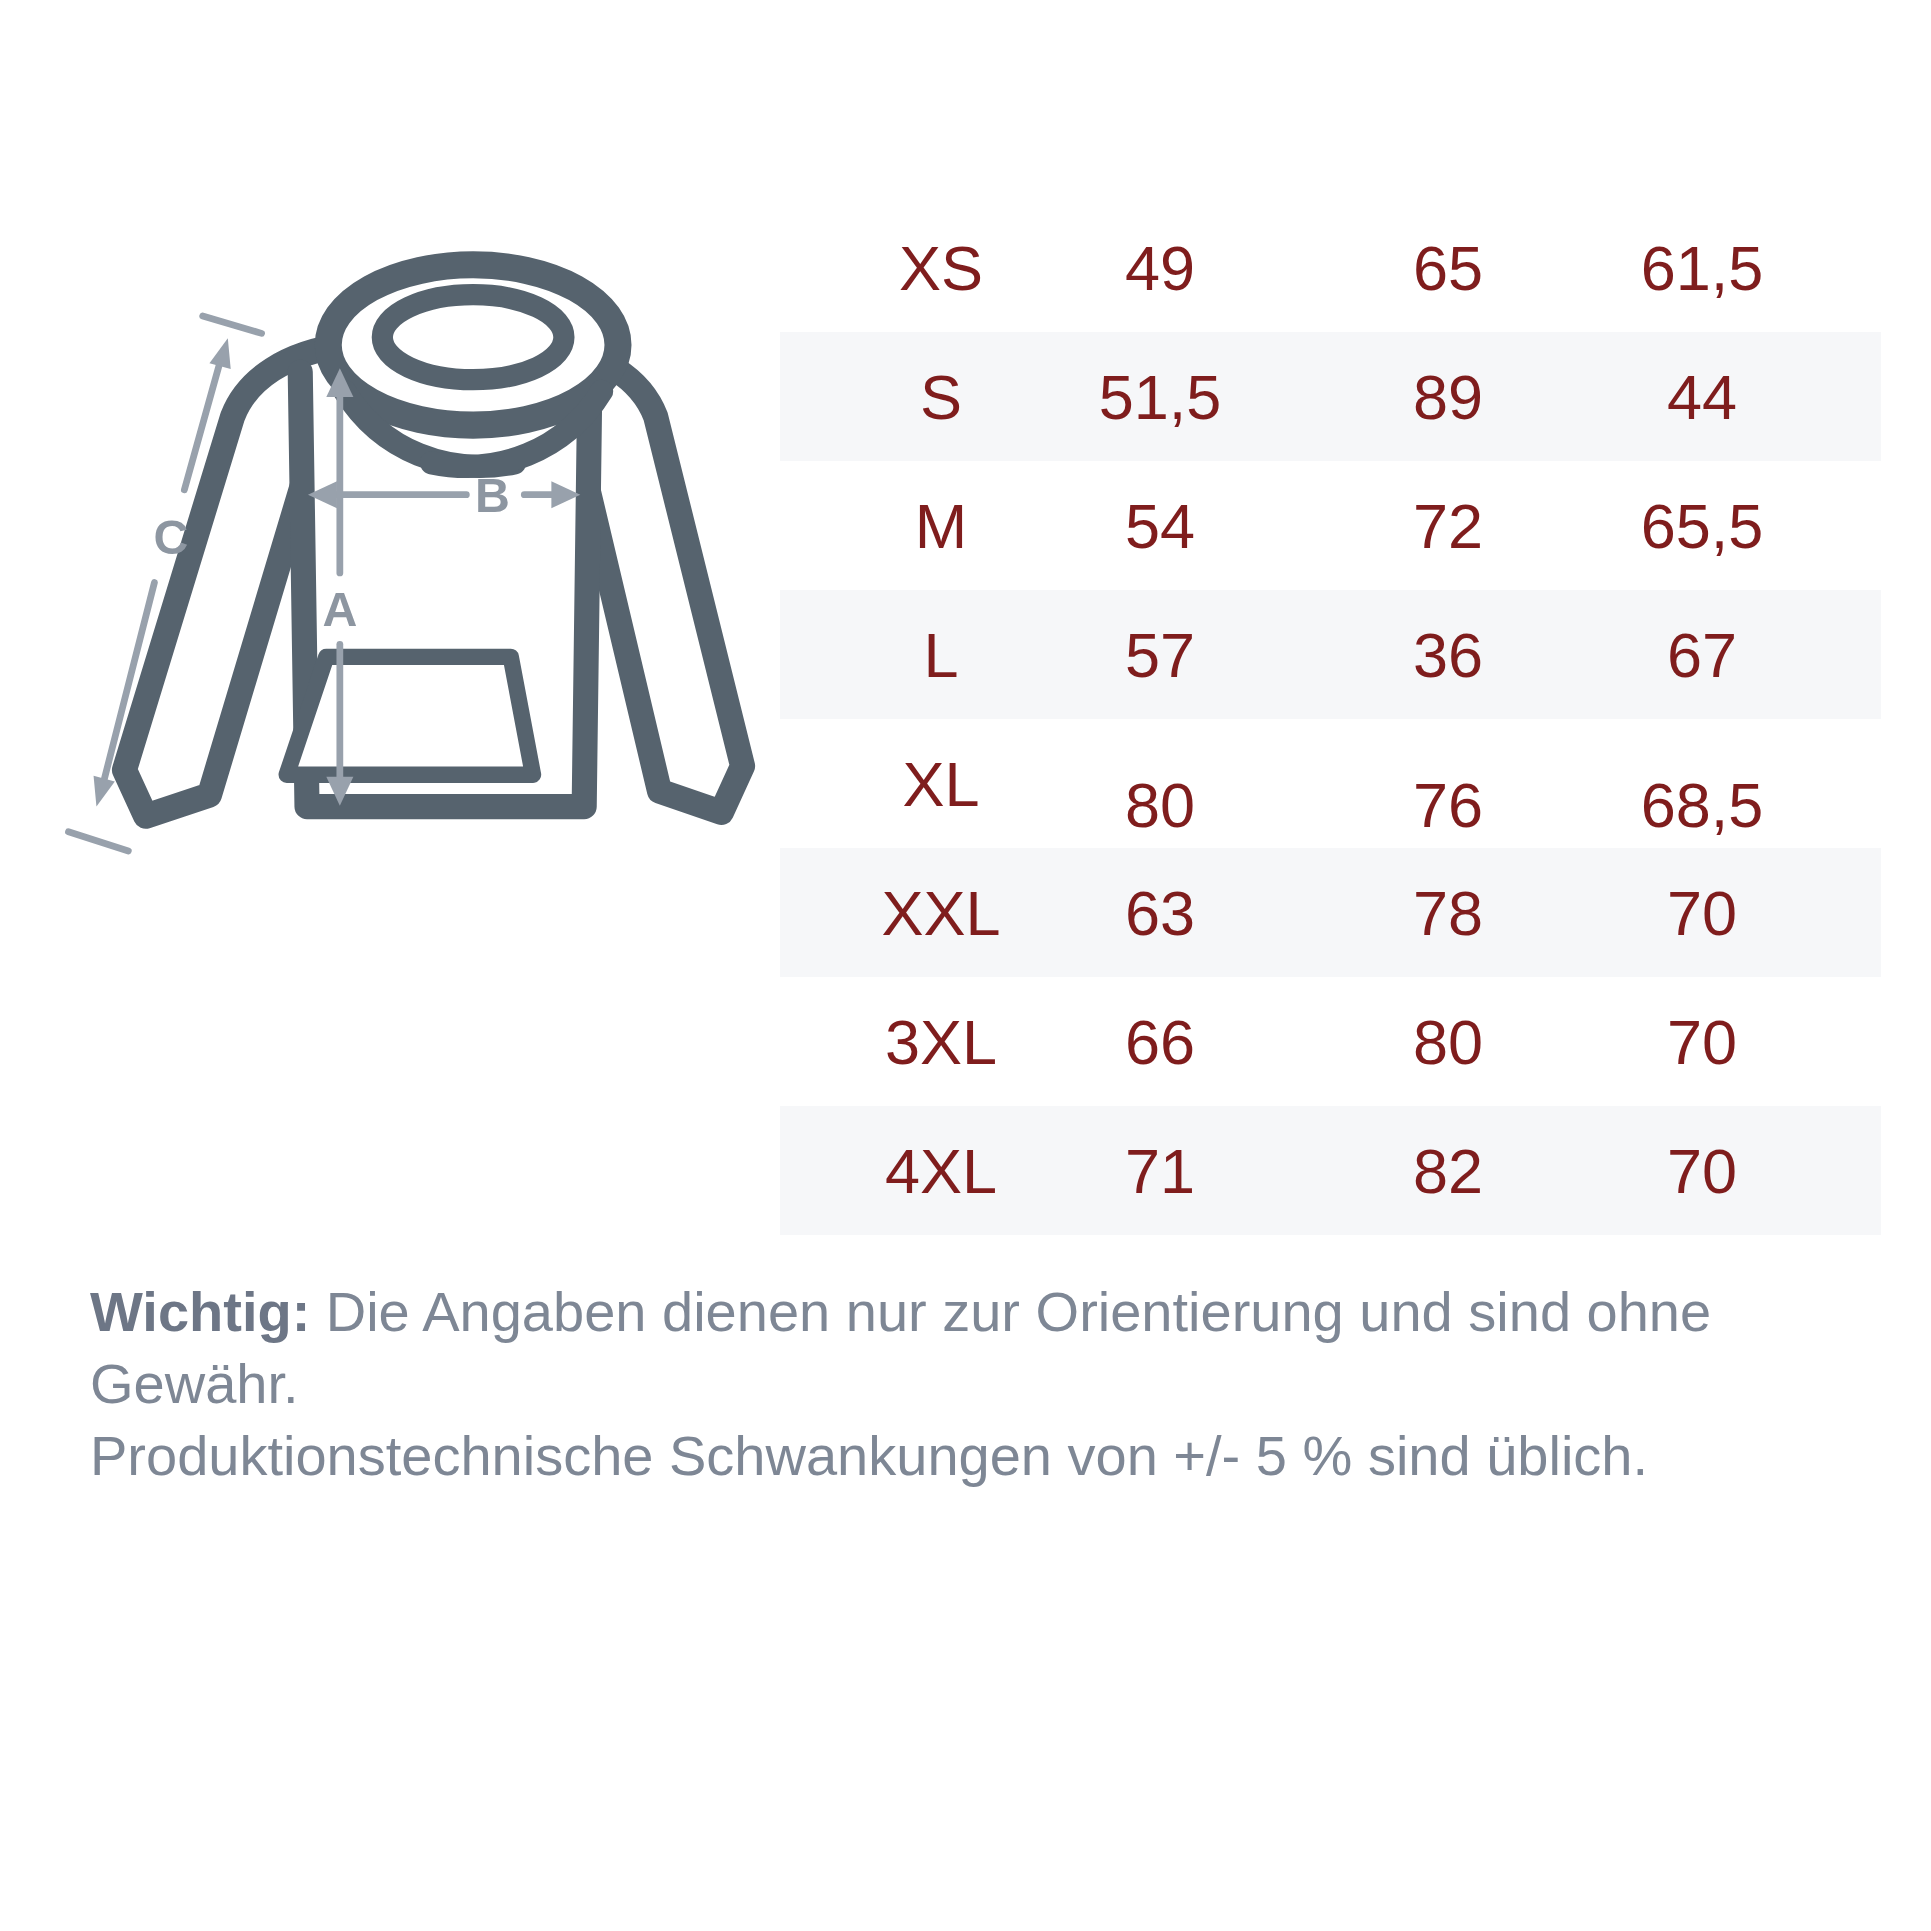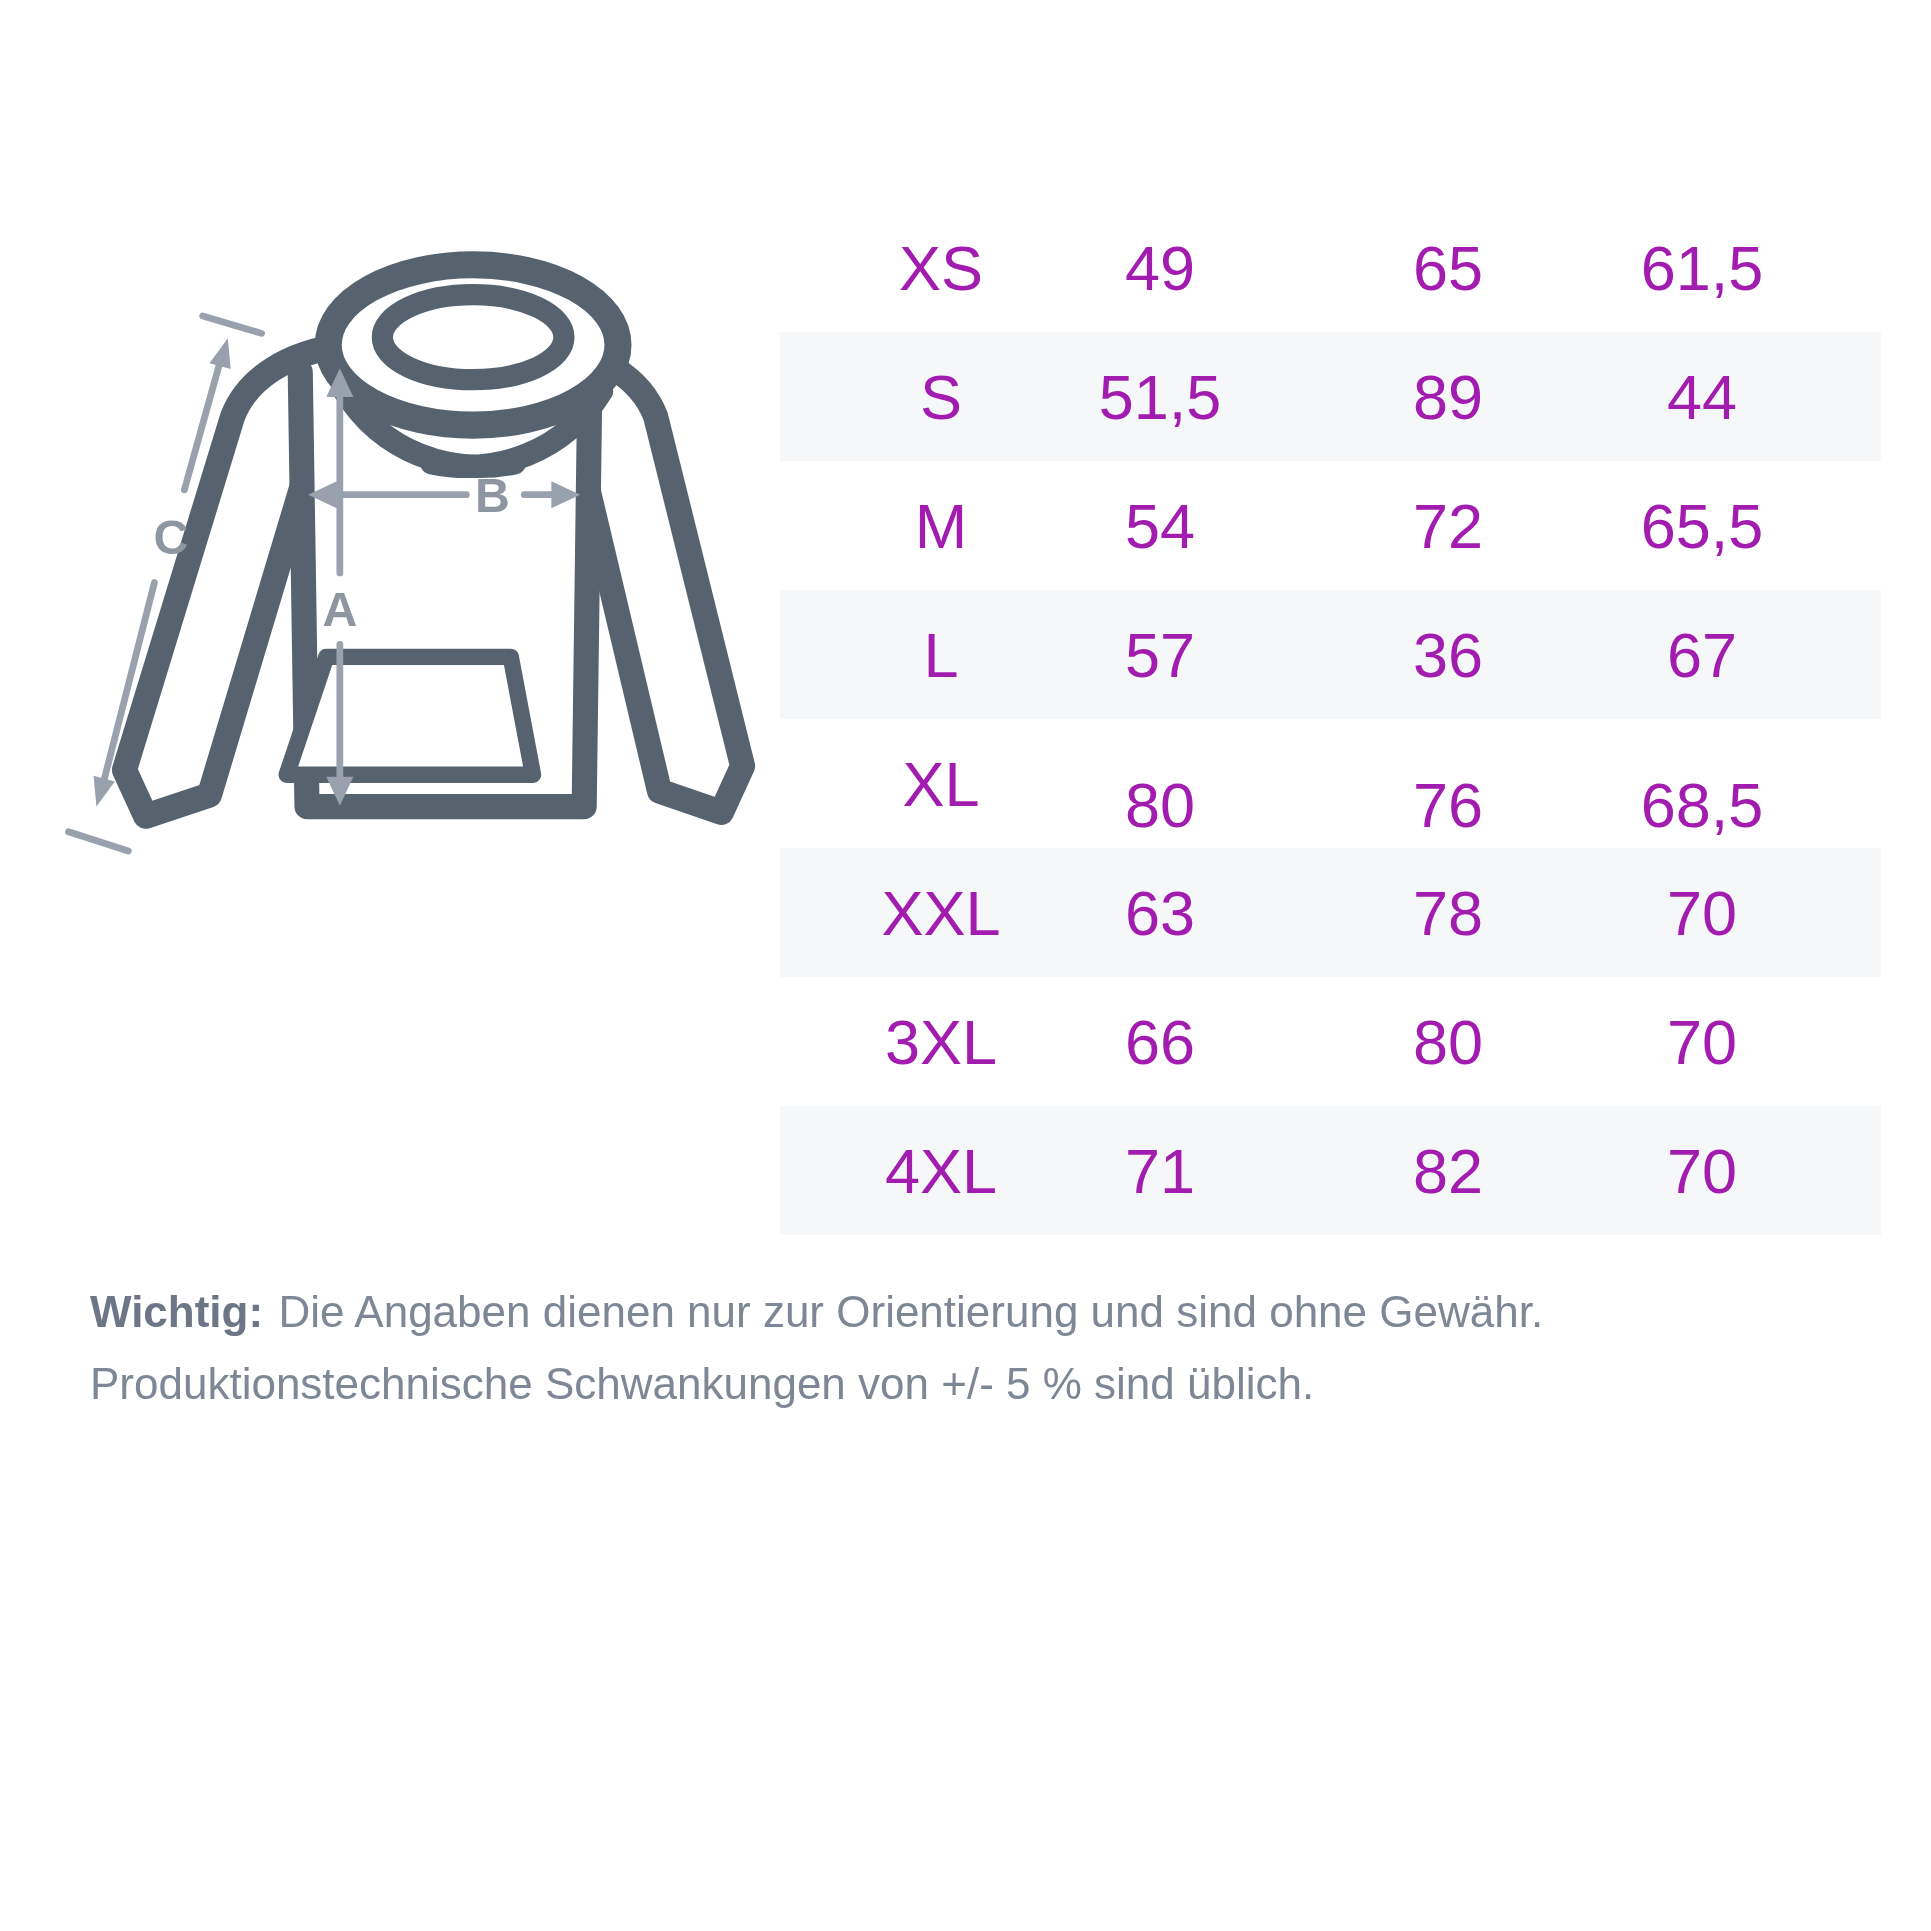--- a/index.html
+++ b/index.html
@@ -22,37 +22,37 @@
     white-space:nowrap;
   }
   .col-b{left:1079px;} .col-h{left:1386px;} .col-c{left:1645px;}
 
   
   .rows{position:absolute;left:780px;top:203px;width:1101px;}
   .row{position:relative;height:129px;background:#ffffff;}
   .row.alt{background:#f6f7f9;}
   .cell{
     position:absolute;top:50%;transform:translate(-50%,-50%);
-    font-size:63px;color:#a21caf;white-space:nowrap;
+    font-size:63px;color:#7f1d1d;white-space:nowrap;
   }
   .cell.size{left:161px;}
   .cell.v1{left:380px;text-align:right;}
   .cell.v2{left:668px;}
   .cell.v3{left:922px;}
   .row.shift-vals .cell.v1,
   .row.shift-vals .cell.v2,
   .row.shift-vals .cell.v3{transform:translate(-50%,calc(-50% + 21px));}
 
   
   .diagram{position:absolute;left:53px;top:227px;width:734px;height:657px;}
 
   
   .footer{
     position:absolute;left:90px;top:1276px;width:1777px;
-    font-size:44px;line-height:72px;color:#7e8795;
+    font-size:56px;line-height:72px;color:#7e8795;
   }
   .footer .b{font-weight:bold;color:#6d7686;}
   .footer .rest{margin-left:15.4px;}
 </style>
 </head>
 <body>
 
 <div class="canvas">
 
 

